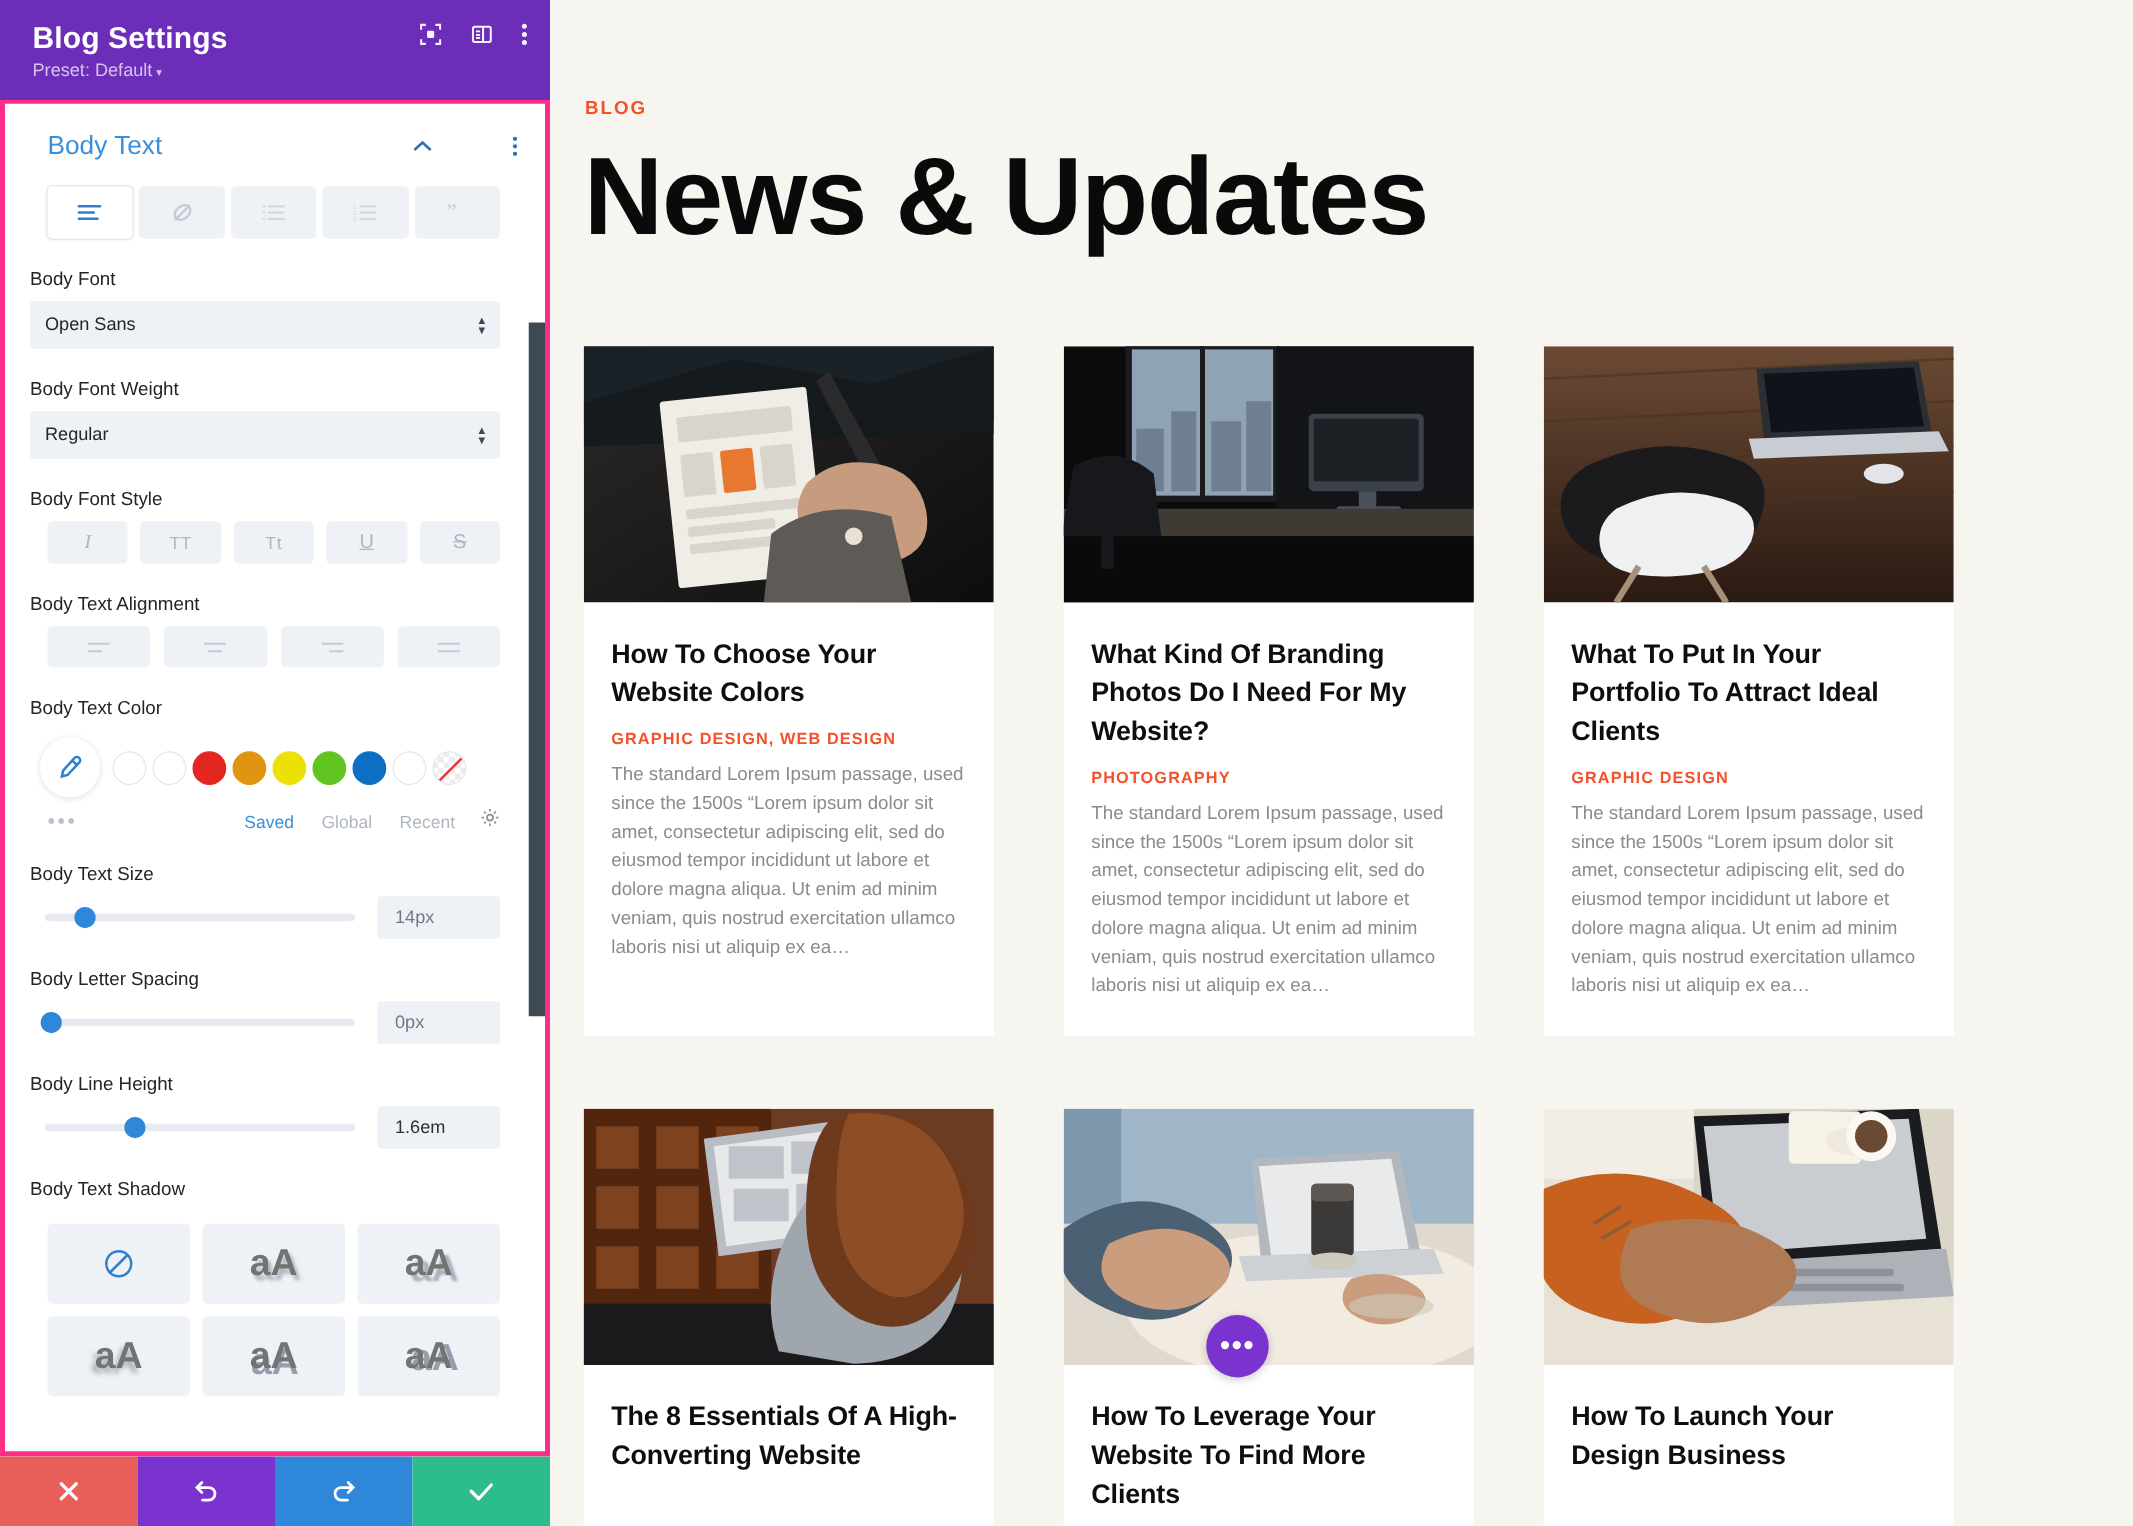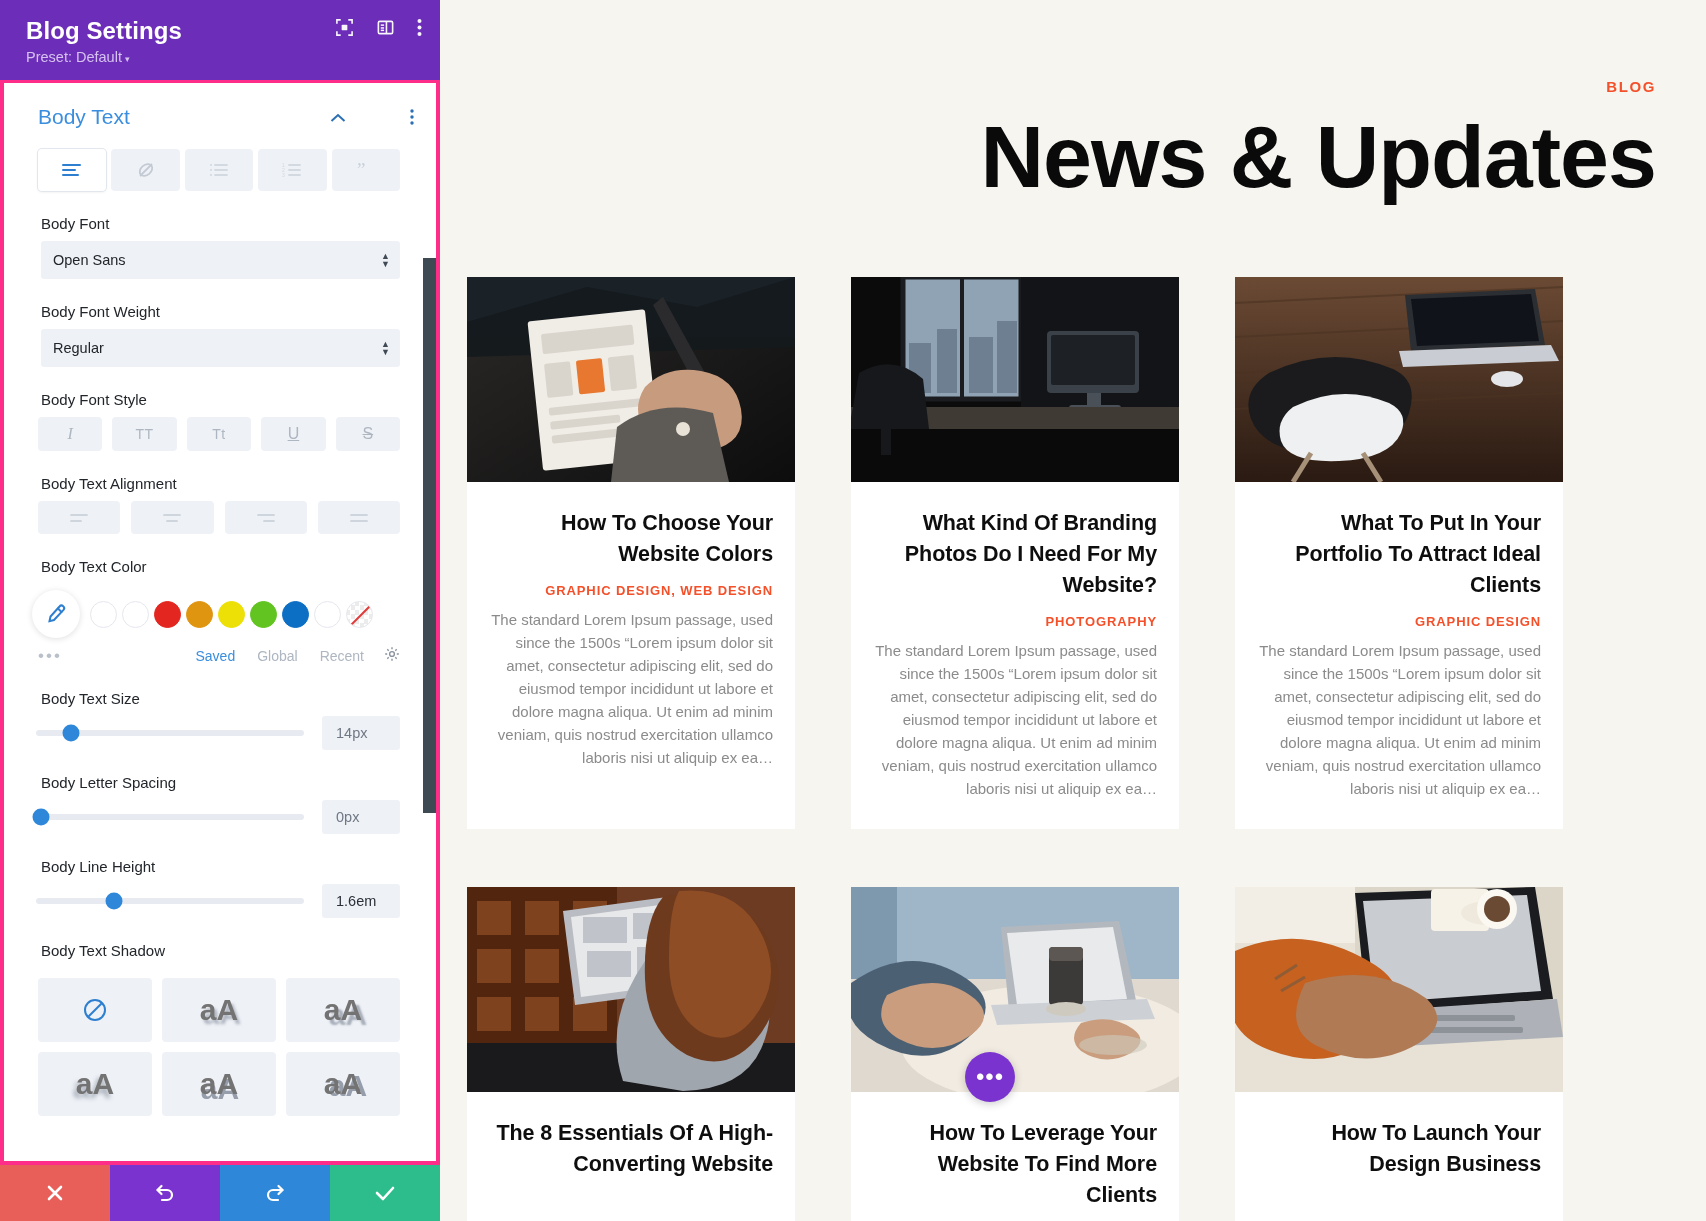--- a/index.html
+++ b/index.html
@@ -75,21 +75,21 @@
 
   .icon-row {
     display: flex; gap: 5px; padding: 14px 36px 0 34px;
   }
   .icon-btn {
     flex: 1 1 0; height: 42px; background: #eef1f6; border-radius: 4px;
     display: flex; align-items: center; justify-content: center; cursor: pointer;
   }
   .icon-btn.sel { background: #fff; box-shadow: 0 0 0 1px #e2e7ee, 0 1px 3px rgba(0,0,0,.09); }
 
-  .field { padding: 0 36px 0 37px; }
+  .field { padding: 0 36px 0 20px; }
   .field-label {
     font-size: 15px; color: #22262b; margin: 24px 0 9px 0;
   }
   .select {
     position: relative; height: 38px; background: #eef1f6; border-radius: 3px;
     display: flex; align-items: center; padding: 0 30px 0 12px;
     font-size: 14.5px; color: #22262b; cursor: pointer;
   }
   .select .updown {
     position: absolute; right: 10px; top: 50%; transform: translateY(-50%);
@@ -145,21 +145,21 @@
   .slider-row { display: flex; align-items: center; padding: 0 36px 0 32px; gap: 18px; }
   .slider {
     flex: 1 1 auto; position: relative; height: 6px; background: #e7ebf1;
     border-radius: 3px; cursor: pointer;
   }
   .slider .knob {
     position: absolute; top: 50%; transform: translate(-50%,-50%);
     width: 17px; height: 17px; border-radius: 50%; background: #2e87d8;
   }
   .num-box {
-    width: 78px; height: 34px; background: #eef1f6; border-radius: 3px;
+    width: 98px; height: 34px; background: #eef1f6; border-radius: 3px;
     display: flex; align-items: center; padding-left: 14px;
     font-size: 14.5px; color: #6f7884; cursor: text; flex: none;
   }
   .num-box.dark { color: #2b3038; }
 
   .shadow-grid {
     display: grid; grid-template-columns: repeat(3, 1fr); gap: 10px;
     padding: 10px 36px 0 34px;
   }
   .shadow-cell {
@@ -185,21 +185,21 @@
   .foot-close { background: #e85f5a; }
   .foot-undo  { background: #7b33cf; }
   .foot-redo  { background: #2e87d8; }
   .foot-save  { background: #2dbd8d; }
   .foot-btn svg { display:block; }
 
   
   .content {
     position: absolute; left: 440px; top: 0;
     width: 1216px; height: 1221px; background: #f6f5ef;
-    padding: 78px 0 0 0; overflow: hidden; text-align: right;
+    padding: 78px 0 0 0; overflow: hidden;
   }
   .eyebrow {
     color: #f4502a; font-size: 15px; font-weight: bold; letter-spacing: 1.6px;
     margin-left: 28px;
   }
   .page-title {
     font-size: 88px; font-weight: bold; color: #0a0a0a;
     margin: 16px 0 0 27px; letter-spacing: -1px; line-height: 1.05;
   }
   .grid {

